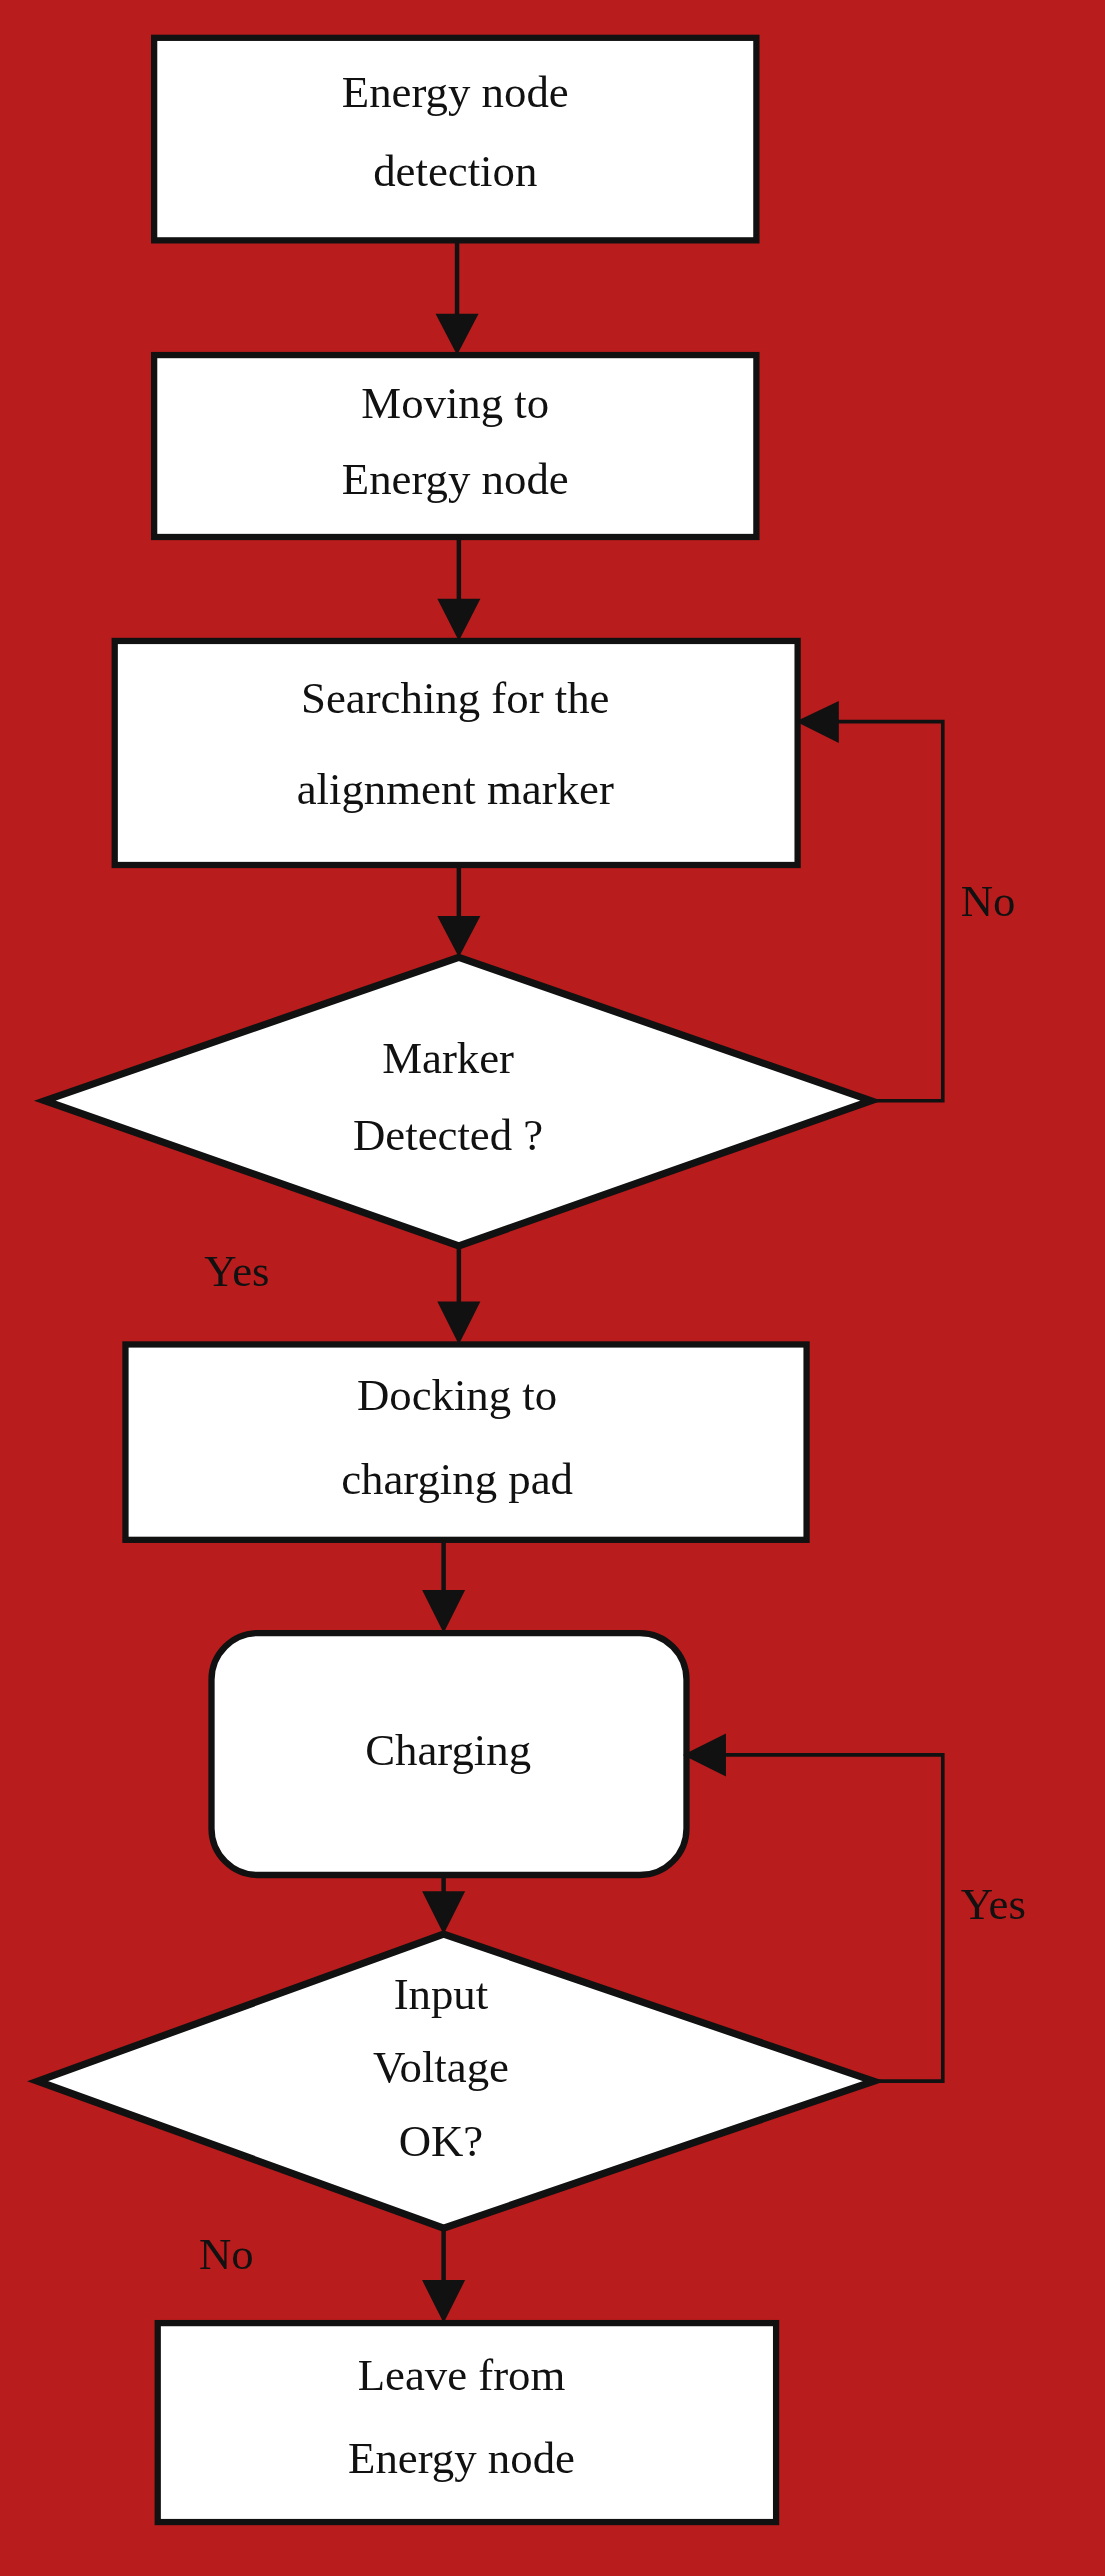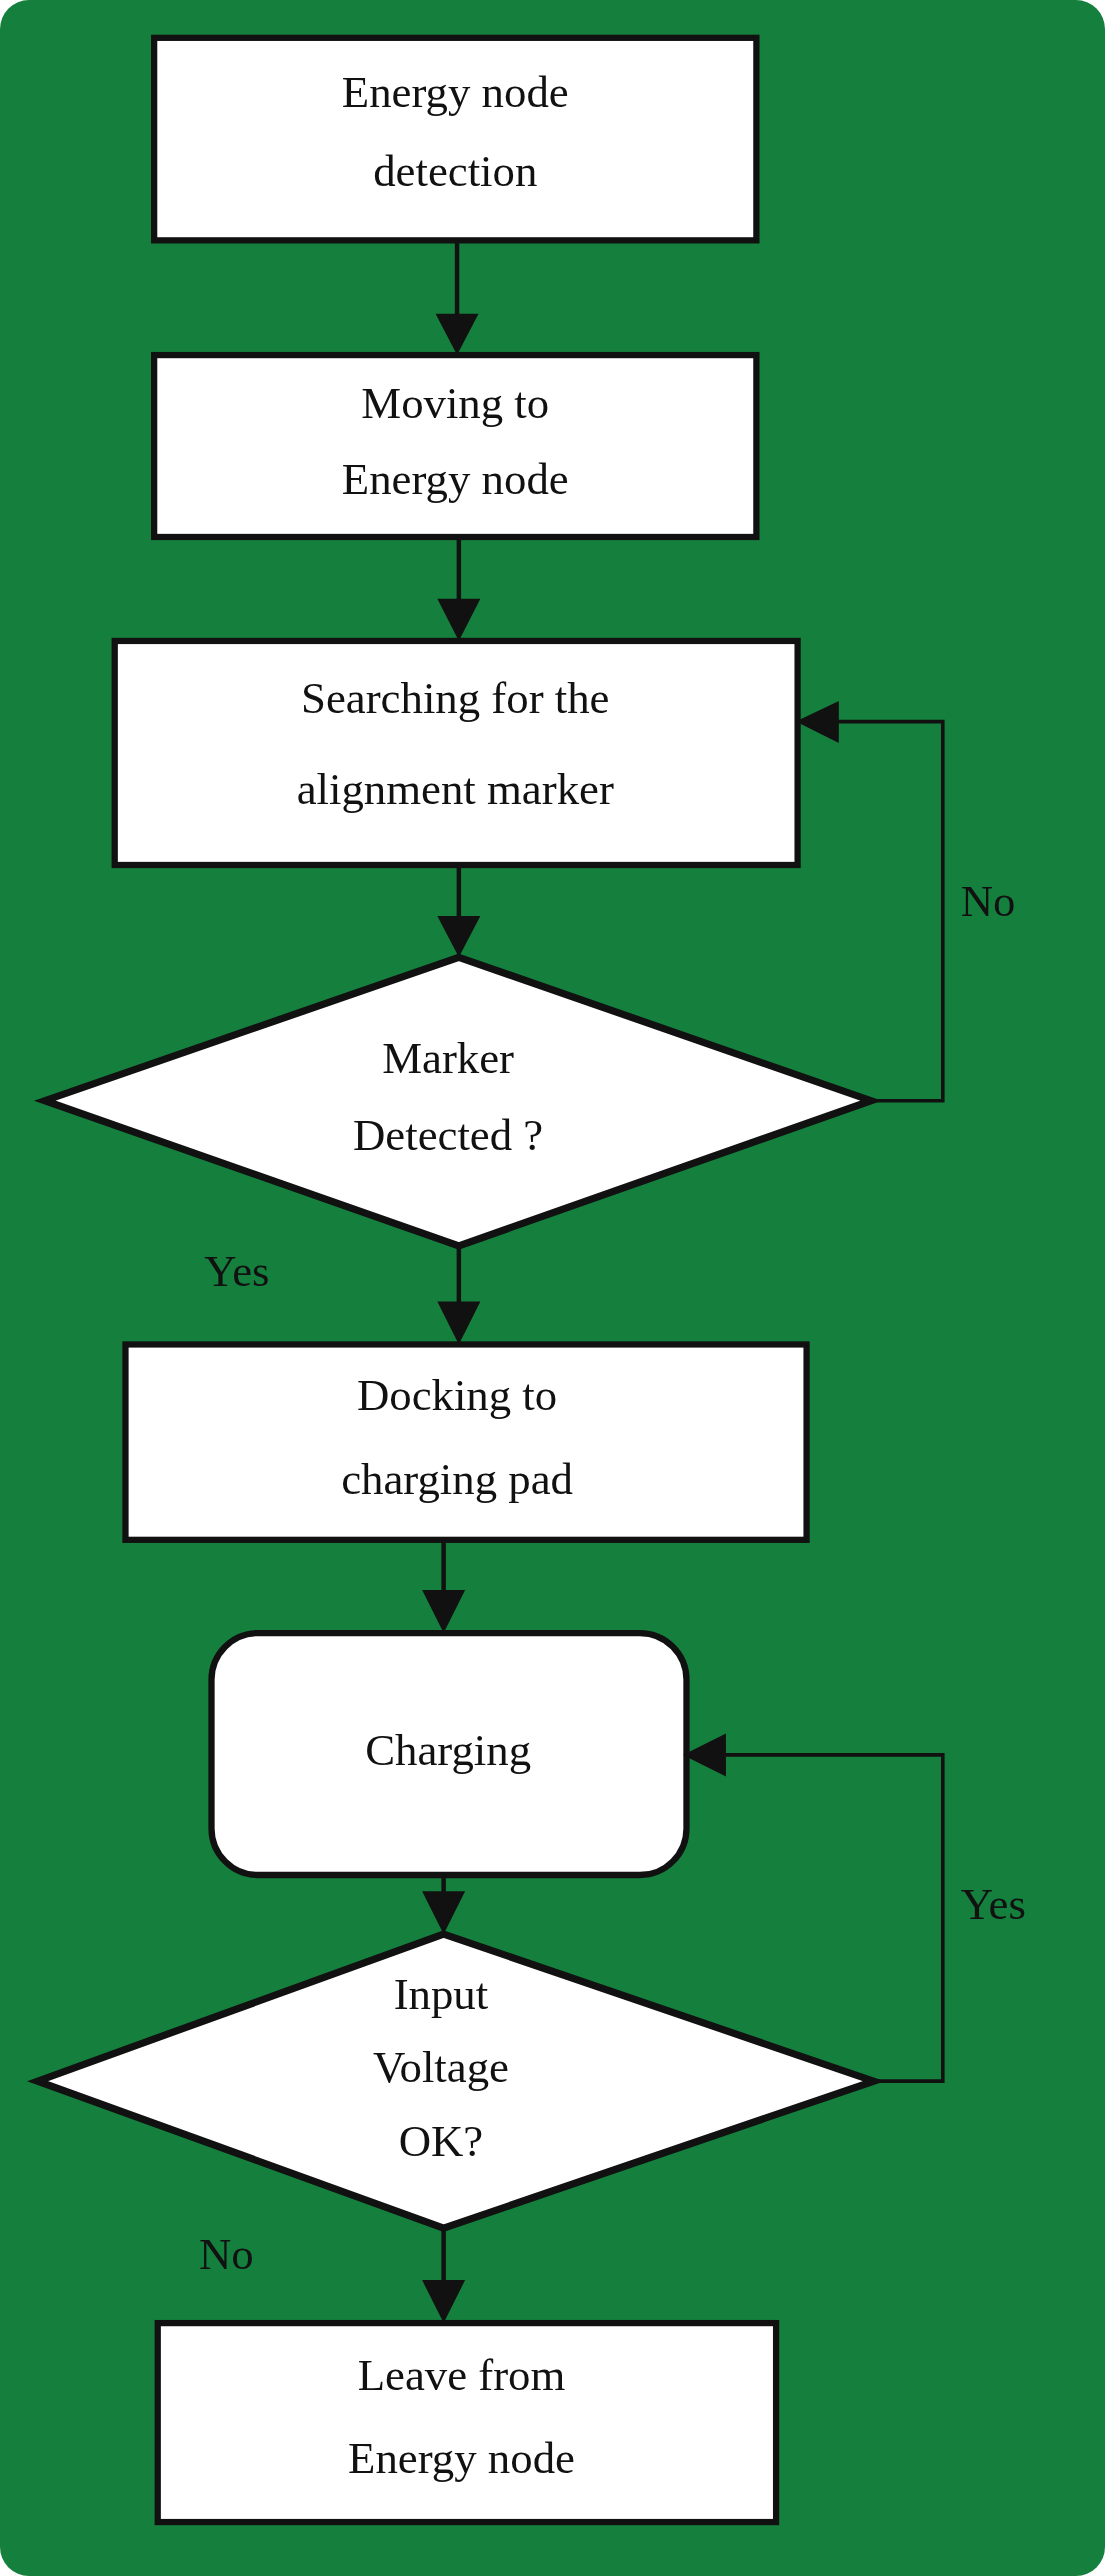--- a/index.html
+++ b/index.html
@@ -10,22 +10,21 @@
   body {
     width: 1105px;
     height: 2576px;
     font-family: "Liberation Serif", "DejaVu Serif", serif;
     overflow: hidden;
   }
   #flowchart-root {
     position: relative;
     width: 1105px;
     height: 2576px;
-    background: #15803d;
-    border-radius: 29px;
+    background: #b91c1c;
   }
   svg.chart-surface {
     position: absolute;
     top: 0;
     left: 0;
     width: 1105px;
     height: 2576px;
     display: block;
   }
   .node-shape {

